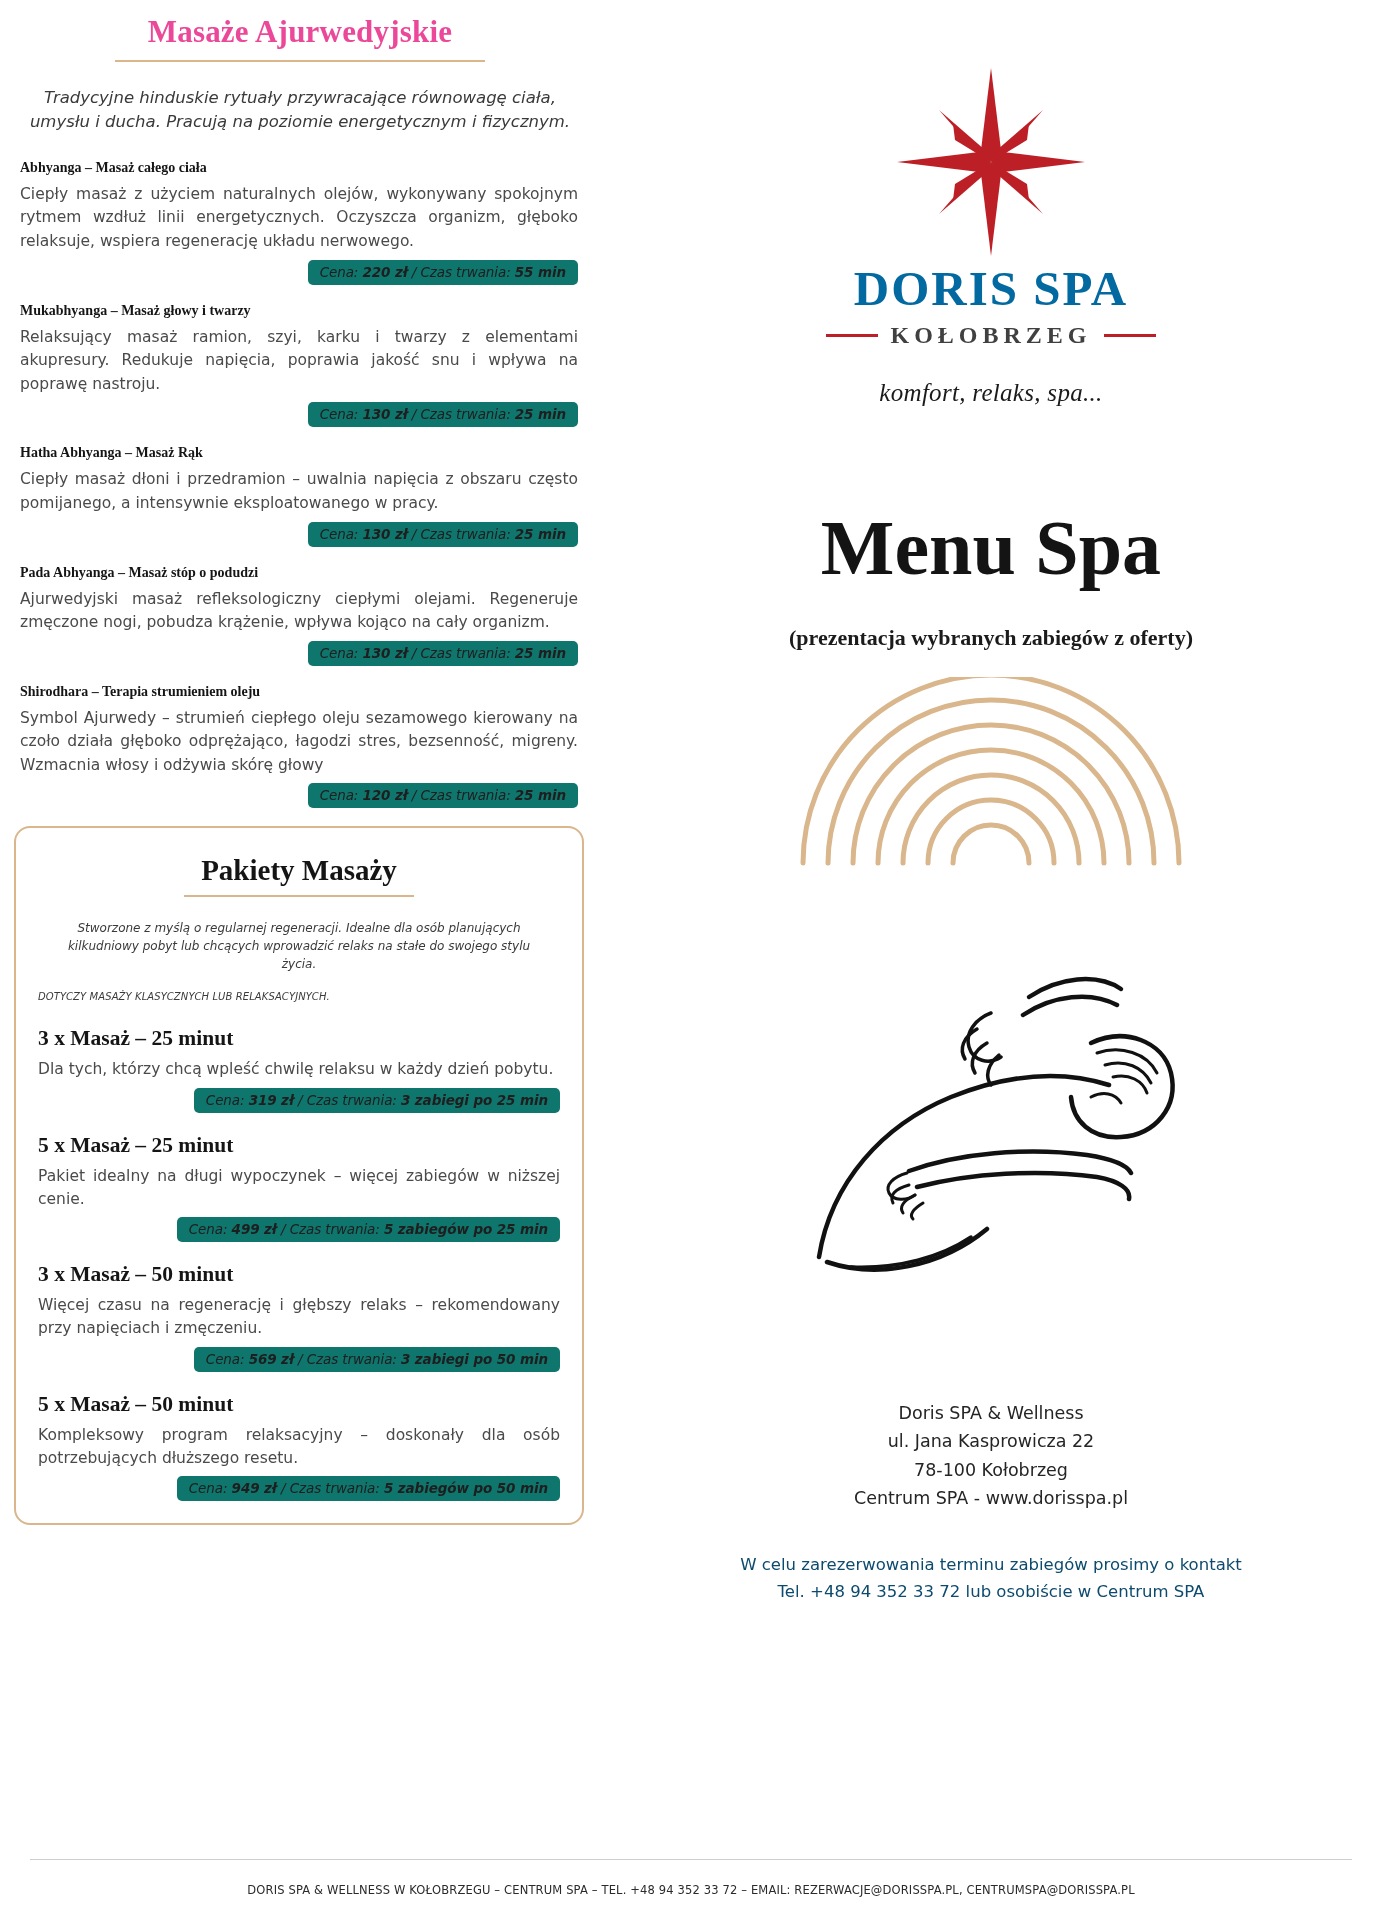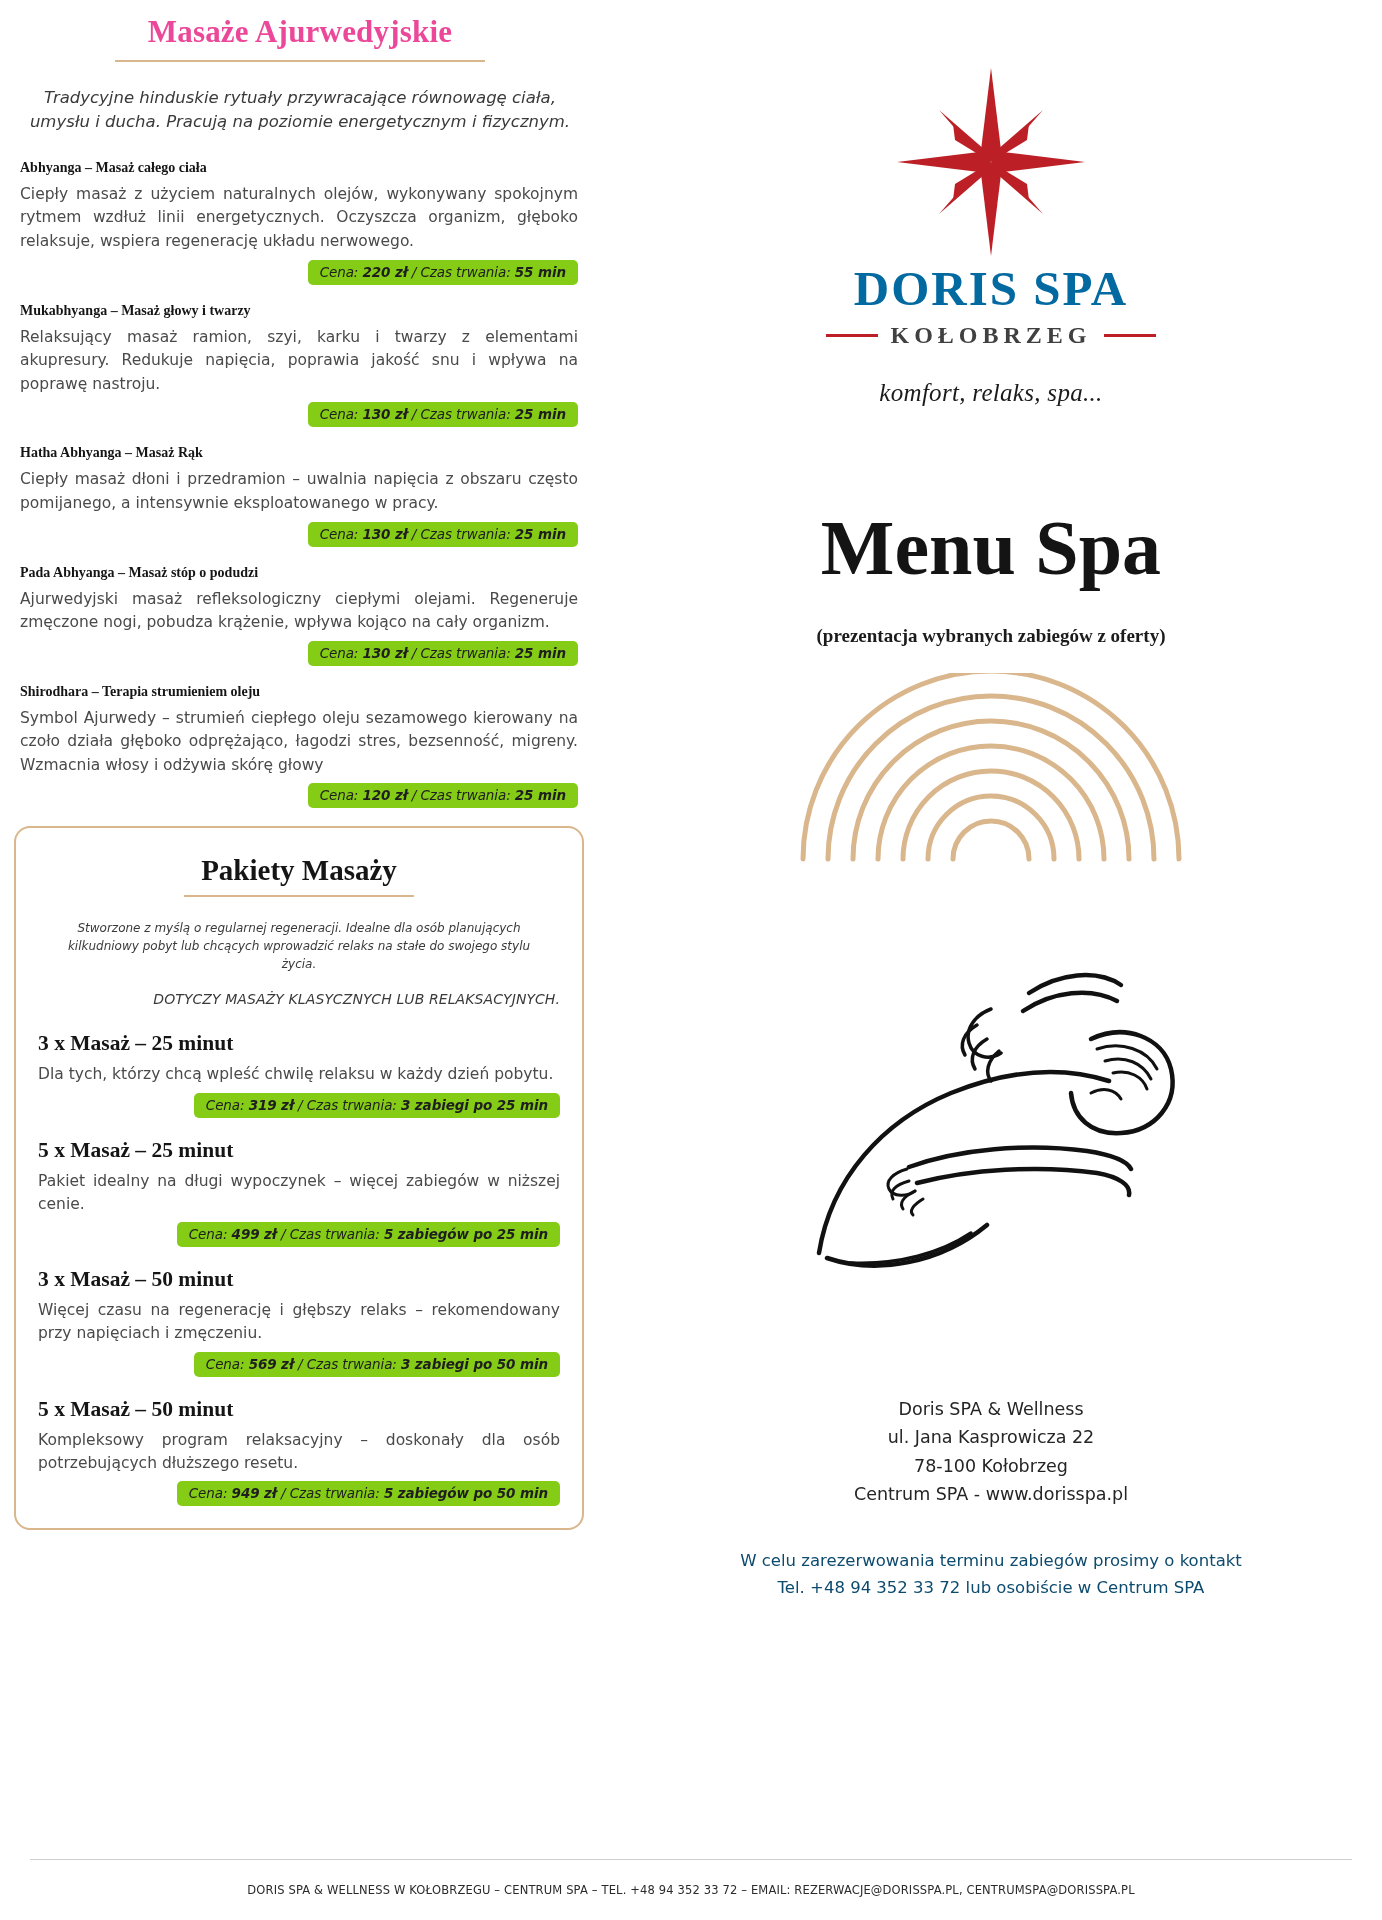--- a/index.html
+++ b/index.html
@@ -93,21 +93,21 @@
     line-height: 1.52;
     color: #4a4a4a;
     text-align: justify;
     margin: 0 0 6px 0;
   }
   .price-row {
     display: flex;
     justify-content: flex-end;
   }
   .price-badge {
-    background: #84cc16;
+    background: #0f766e;
     border-radius: 5px;
     padding: 4px 12px 5px 12px;
     font-family: "DejaVu Sans", sans-serif;
     font-style: italic;
     font-size: 13.5px;
     color: #1e1e1e;
     white-space: nowrap;
     letter-spacing: -0.1px;
   }
   .price-badge b {
@@ -143,24 +143,24 @@
     font-style: italic;
     font-size: 12px;
     line-height: 1.5;
     color: #3a3a3a;
     text-align: center;
     margin: 22px 14px 0 14px;
   }
   .pkg-note {
     font-family: "DejaVu Sans", sans-serif;
     font-style: italic;
-    font-size: 14px;
+    font-size: 10px;
     letter-spacing: 0.1px;
     color: #3a3a3a;
-    text-align: right;
+    text-align: left;
     margin: 18px 0 0 0;
   }
   .pkg-items {
     margin-top: 24px;
   }
   .pkg-item {
     margin-bottom: 20px;
   }
   .pkg-item:last-child { margin-bottom: 2px; }
   .pkg-name {
@@ -237,21 +237,21 @@
     font-weight: bold;
     font-size: 78px;
     color: #141414;
     margin-top: 102px;
     letter-spacing: 0px;
     line-height: 1;
   }
   .menu-sub {
     font-family: "Liberation Serif", serif;
     font-weight: bold;
-    font-size: 19px;
+    font-size: 22px;
     color: #1b1b1b;
     margin-top: 38px;
   }
 
   .arcs-wrap {
     margin-top: 26px;
   }
 
   .illustration-wrap {
     margin-top: 86px;

